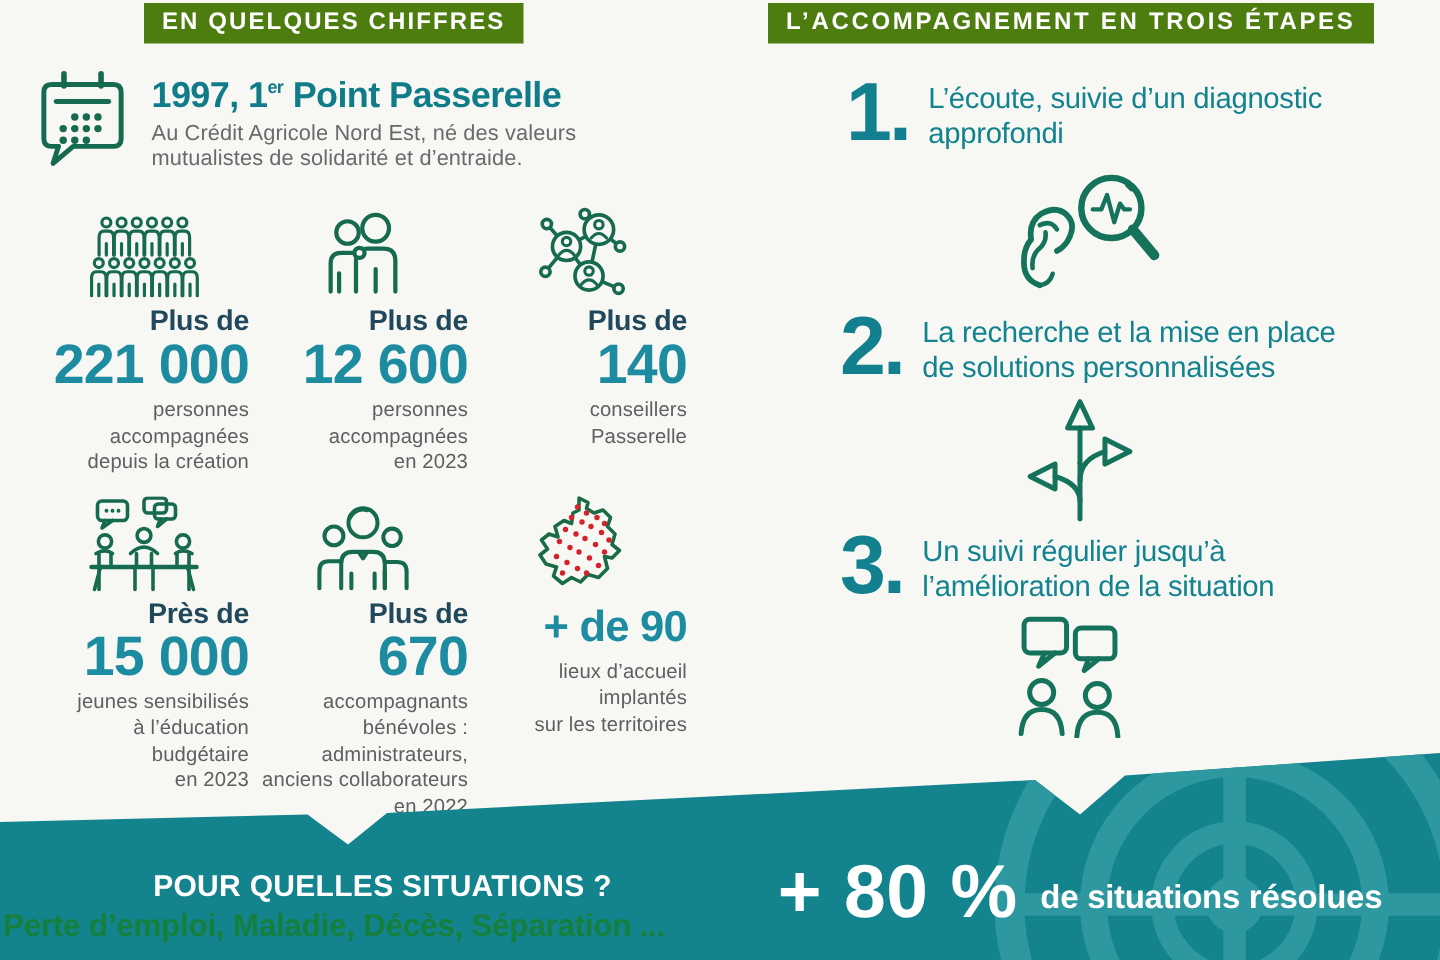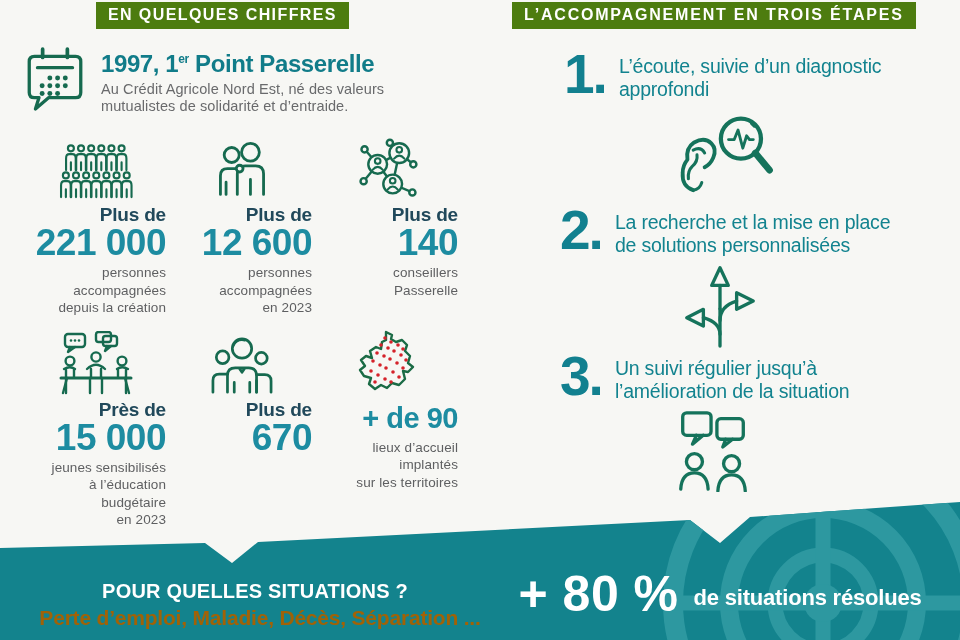--- a/index.html
+++ b/index.html
@@ -43,22 +43,22 @@
   .step-text{color:#12838F;font-size:19.5px;font-weight:normal;line-height:23px;padding-top:5px;letter-spacing:-0.2px;}
   .step-icon{position:absolute;}
   .step-icon-1{top:110px;left:180px;}
   .step-icon-2{top:258px;left:196px;}
   .step-icon-3{top:406px;left:186px;}
 
   .banner{position:absolute;left:0;top:500px;width:960px;height:140px;}
   .banner svg.bg{position:absolute;left:0;top:0;}
   .banner-q{position:absolute;left:20px;top:80px;width:470px;text-align:center;
     color:#FFFFFF;font-size:20px;font-weight:bold;letter-spacing:0.2px;}
-  .banner-s{position:absolute;left:20px;top:106px;width:480px;text-align:center;
-    color:#a16207;font-size:21px;font-weight:bold;letter-spacing:-0.2px;}
+  .banner-s{position:absolute;left:2px;top:106px;width:480px;
+    color:#15803d;font-size:21px;font-weight:bold;letter-spacing:-0.2px;}
   .banner-stat{position:absolute;left:500px;top:56px;width:440px;height:76px;
     display:flex;align-items:center;justify-content:center;gap:15px;color:#FFFFFF;}
   .banner-stat-value{font-size:50px;font-weight:bold;letter-spacing:0.5px;}
   .banner-stat-label{font-size:22px;font-weight:bold;padding-top:8px;letter-spacing:-0.2px;}
 </style>
 </head>
 <body>
 
 <div class="badge badge-left">EN QUELQUES CHIFFRES</div>
 <div class="badge badge-right">L’ACCOMPAGNEMENT EN TROIS ÉTAPES</div>
@@ -208,20 +208,25 @@
         <path d="M2,58 V46 Q2,39.5 8.5,39.5 H17"></path>
         <circle cx="52" cy="23" r="6"></circle>
         <path d="M62,58 V46.5 Q62,40 55.5,40 H47 M47,58 V46"></path>
         <circle cx="32" cy="13" r="10"></circle>
         <path d="M23,10 Q27,2.5 35,4.5" stroke-width="2.4"></path>
         <path d="M17,58 V41 Q17,33 25,33 H39 Q47,33 47,41 V58 M29,33 L32,37.5 L35,33 M24,58 V48 M40,58 V48"></path>
       </svg>
     </div>
     <div class="stat-label">Plus de</div>
     <div class="stat-value">670</div>
+    <div class="stat-desc">accompagnants
+bénévoles :
+administrateurs,
+anciens collaborateurs
+en 2022</div>
   </div>
 
   <div class="stat stat-map">
     <div class="stat-icon">
       <svg width="60" height="66" viewBox="0 0 60 64" fill="none" stroke="#1B6B45" stroke-width="2.4" stroke-linecap="round" stroke-linejoin="round">
         <path d="M28,2 L34,5 L33,9 L38,12 L44,10 L49,15 L47,21 L52,26 L50,33 L55,37 L50,42 L45,41 L47,49 L41,55 L34,53 L29,58 L23,55 L17,59 L11,54 L13,48 L6,46 L2,40 L7,36 L3,30 L8,26 L14,28 L12,21 L18,17 L23,19 L24,12 L28,10 Z"></path>
         <g fill="#D5222A" stroke="none">
           <circle cx="27" cy="8" r="1.8"></circle>
             <circle cx="33" cy="12" r="1.8"></circle>
             <circle cx="40" cy="15" r="1.8"></circle>

